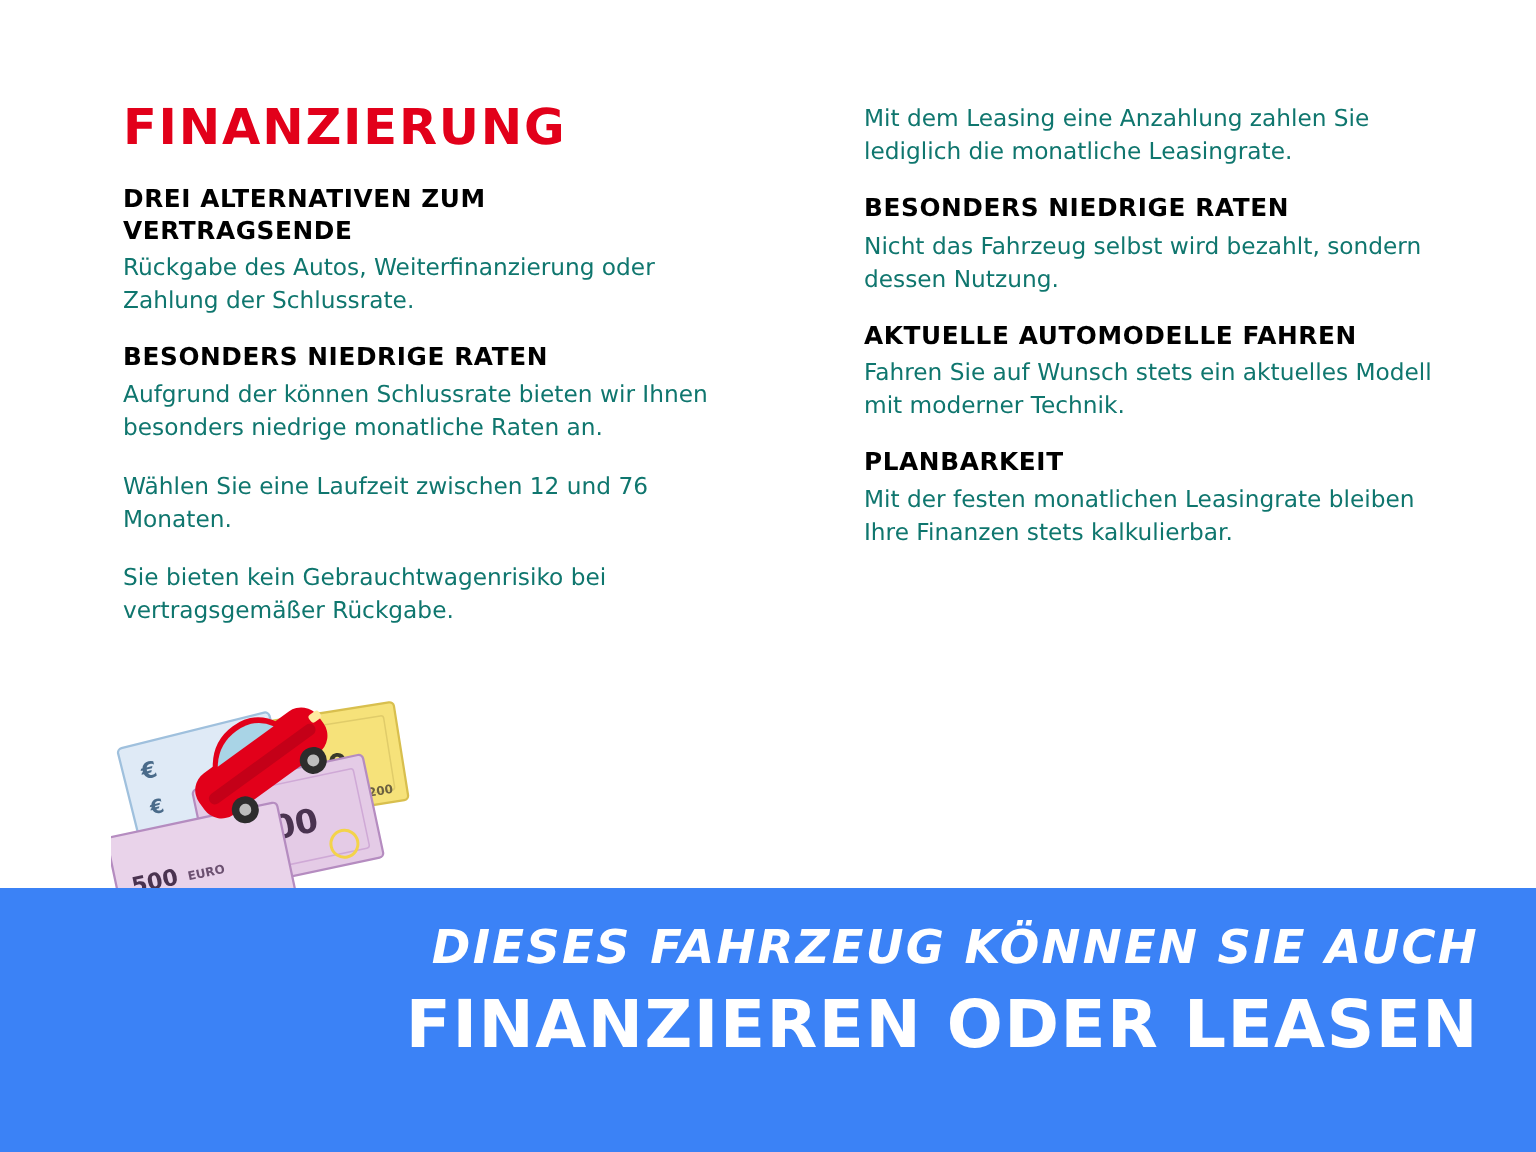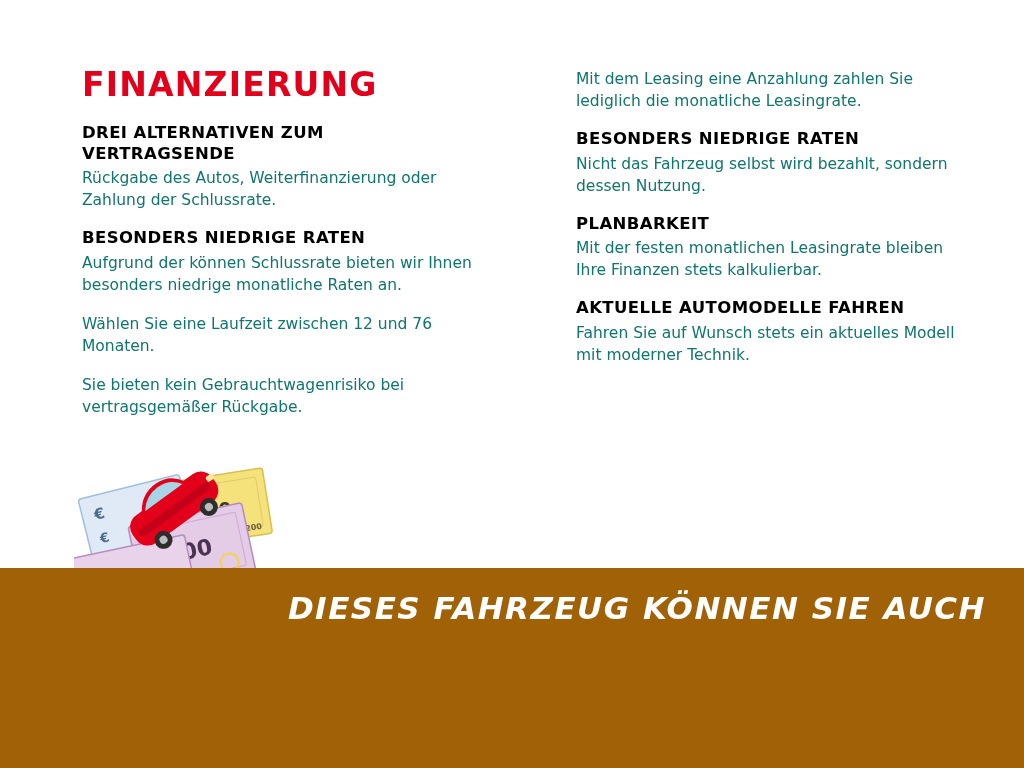--- a/index.html
+++ b/index.html
@@ -73,22 +73,22 @@
     width: 210px;
     height: 180px;
   }
 
   
   .red-band {
     position: absolute;
     left: 0;
     right: 0;
     bottom: 0;
-    height: 200px;
-    background: #a16207;
+    height: 176px;
+    background: #3b82f6;
   }
   .band-line1 {
     position: absolute;
     right: 38px;
     top: 22px;
     color: #ffffff;
     font-weight: bold;
     font-size: 31px;
     letter-spacing: 1.5px;
     text-transform: uppercase;
@@ -143,27 +143,27 @@
       <div class="block">
         <p class="block-body">Mit dem Leasing eine Anzahlung zahlen Sie lediglich die monatliche Leasingrate.</p>
       </div>
 
       <div class="block">
         <p class="block-head">BESONDERS NIEDRIGE RATEN</p>
         <p class="block-body">Nicht das Fahrzeug selbst wird bezahlt, sondern dessen Nutzung.</p>
       </div>
 
       <div class="block">
+        <p class="block-head">AKTUELLE AUTOMODELLE FAHREN</p>
+        <p class="block-body">Fahren Sie auf Wunsch stets ein aktuelles Modell mit moderner Technik.</p>
+      </div>
+
+      <div class="block">
         <p class="block-head">PLANBARKEIT</p>
         <p class="block-body">Mit der festen monatlichen Leasingrate bleiben Ihre Finanzen stets kalkulierbar.</p>
-      </div>
-
-      <div class="block">
-        <p class="block-head">AKTUELLE AUTOMODELLE FAHREN</p>
-        <p class="block-body">Fahren Sie auf Wunsch stets ein aktuelles Modell mit moderner Technik.</p>
       </div>
     </div>
 
   </div>
 
   <div class="illustration">
     <svg width="210" height="180" viewBox="0 0 210 180" xmlns="http://www.w3.org/2000/svg">
 
       <g>
         <rect x="84" y="24" width="110" height="66" rx="3" fill="#f6e27a" stroke="#d8bf4e" stroke-width="1.5" transform="rotate(-9 139 57)"></rect>
@@ -200,15 +200,16 @@
         <circle cx="74" cy="76" r="4" fill="#bdbdbd"></circle>
         <circle cx="130" cy="76" r="9" fill="#2d2d2d"></circle>
         <circle cx="130" cy="76" r="4" fill="#bdbdbd"></circle>
         <rect x="144" y="50" width="8" height="6" rx="2" fill="#ffe9a0"></rect>
       </g>
     </svg>
   </div>
 
   <div class="red-band">
     <div class="band-line1">Dieses Fahrzeug können Sie auch</div>
+    <div class="band-line2">Finanzieren oder Leasen</div>
   </div>
 
 </div>
 
 </body></html>

